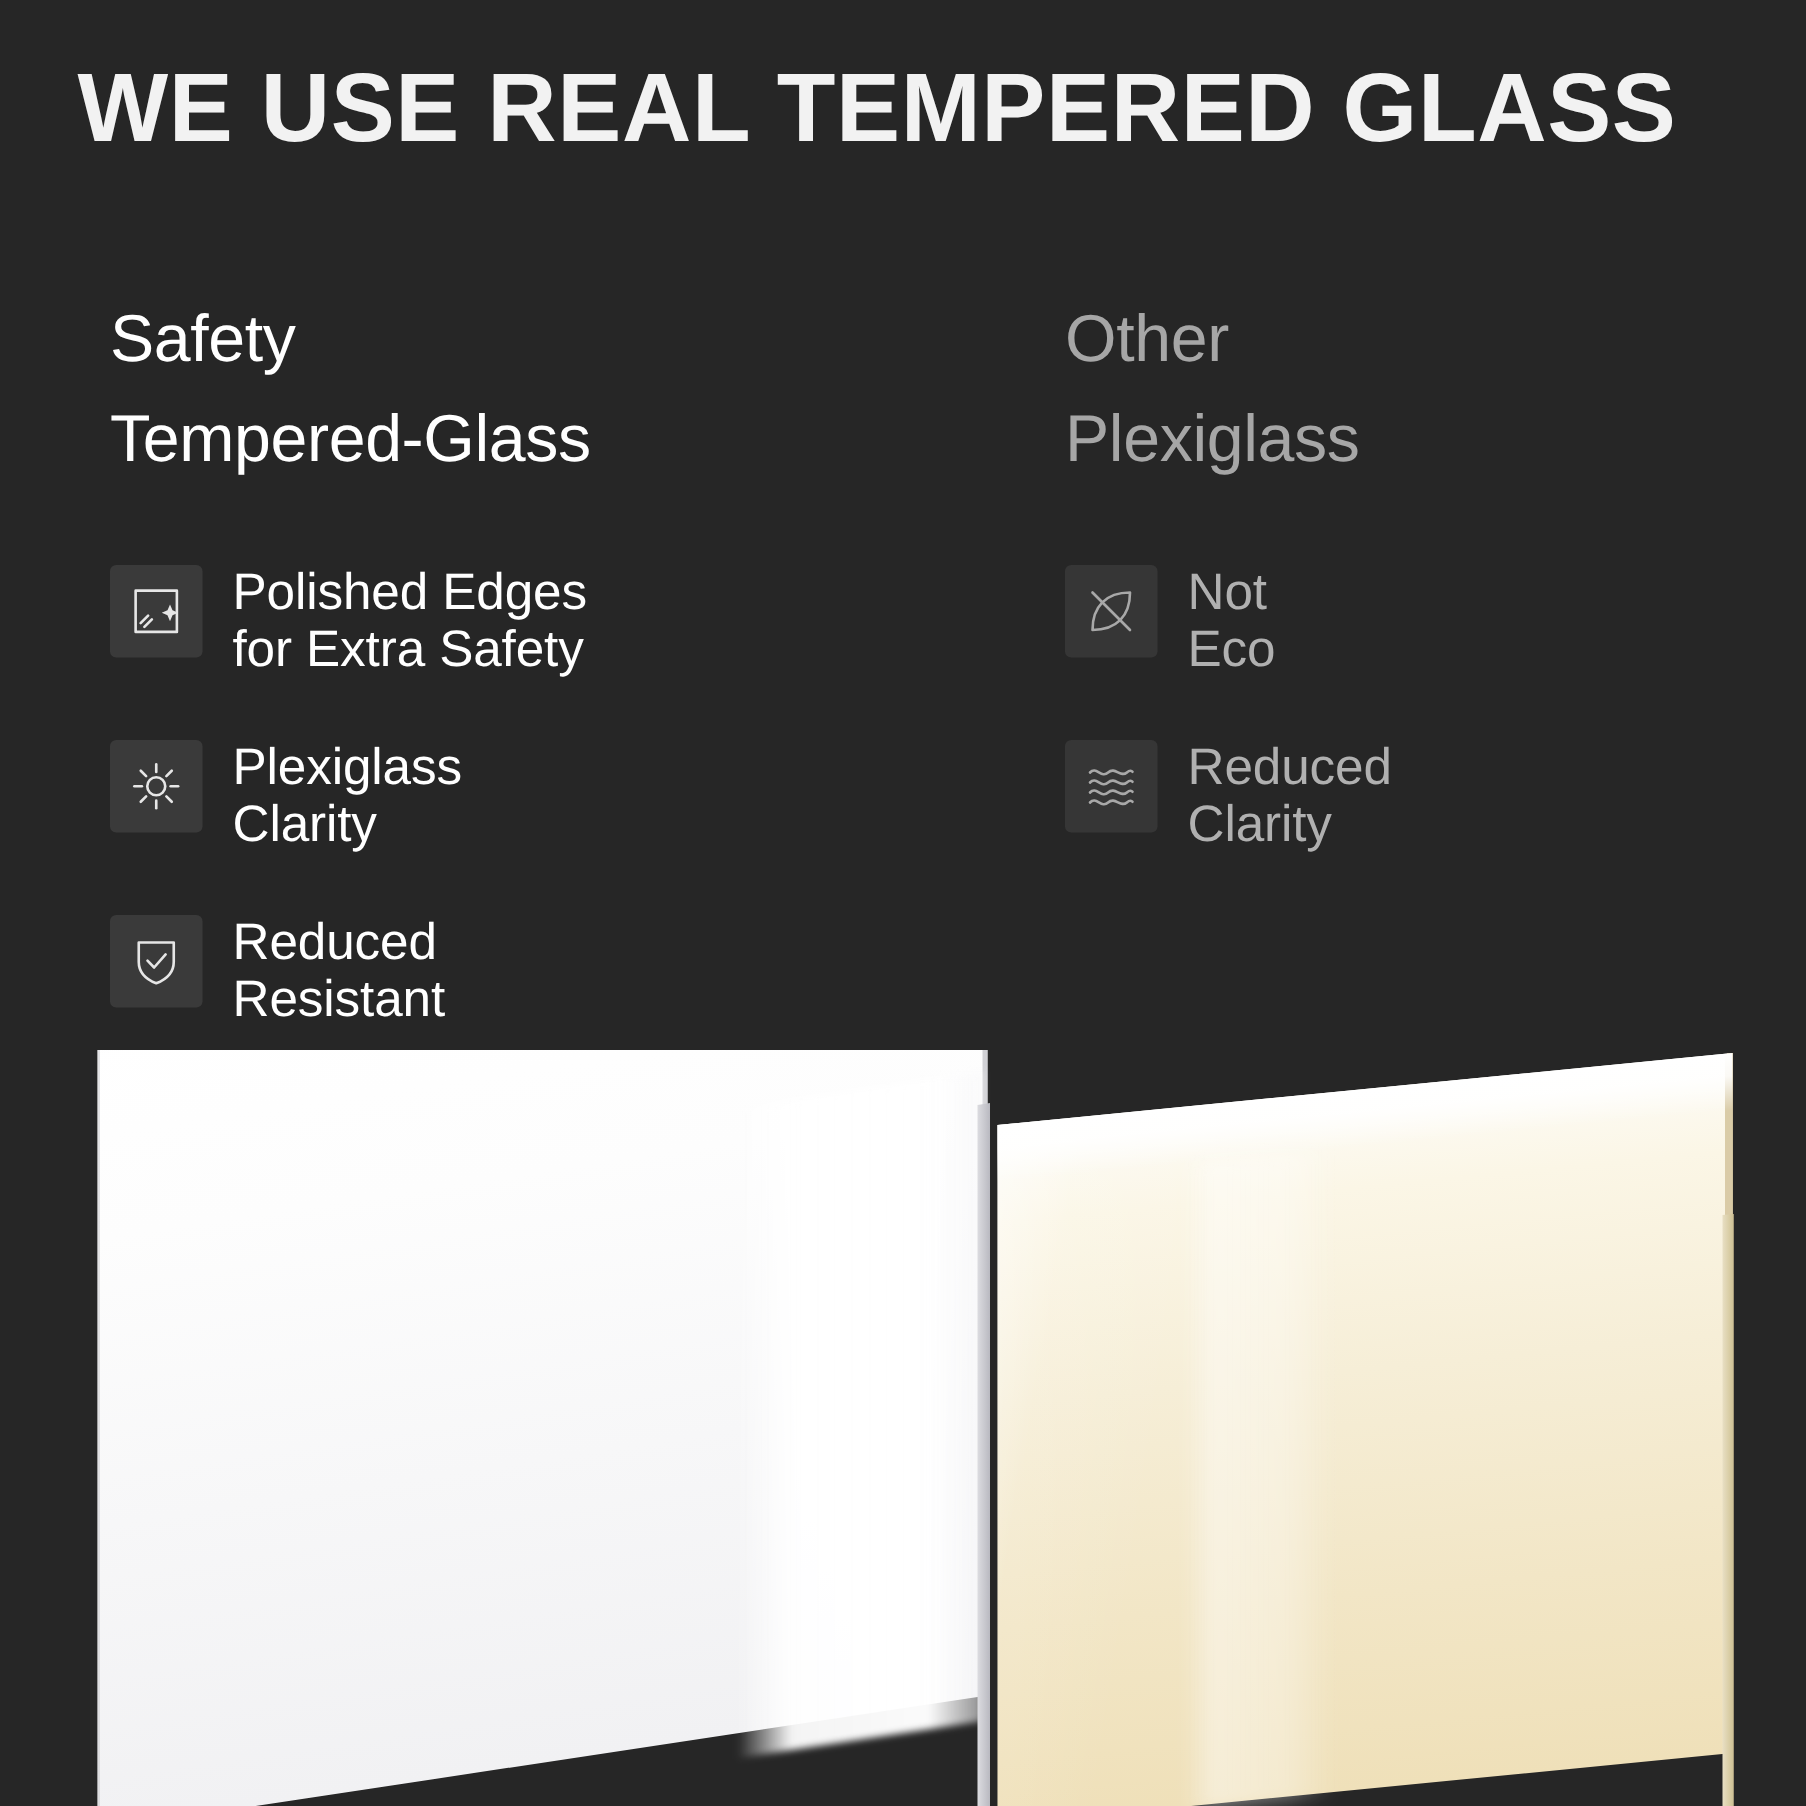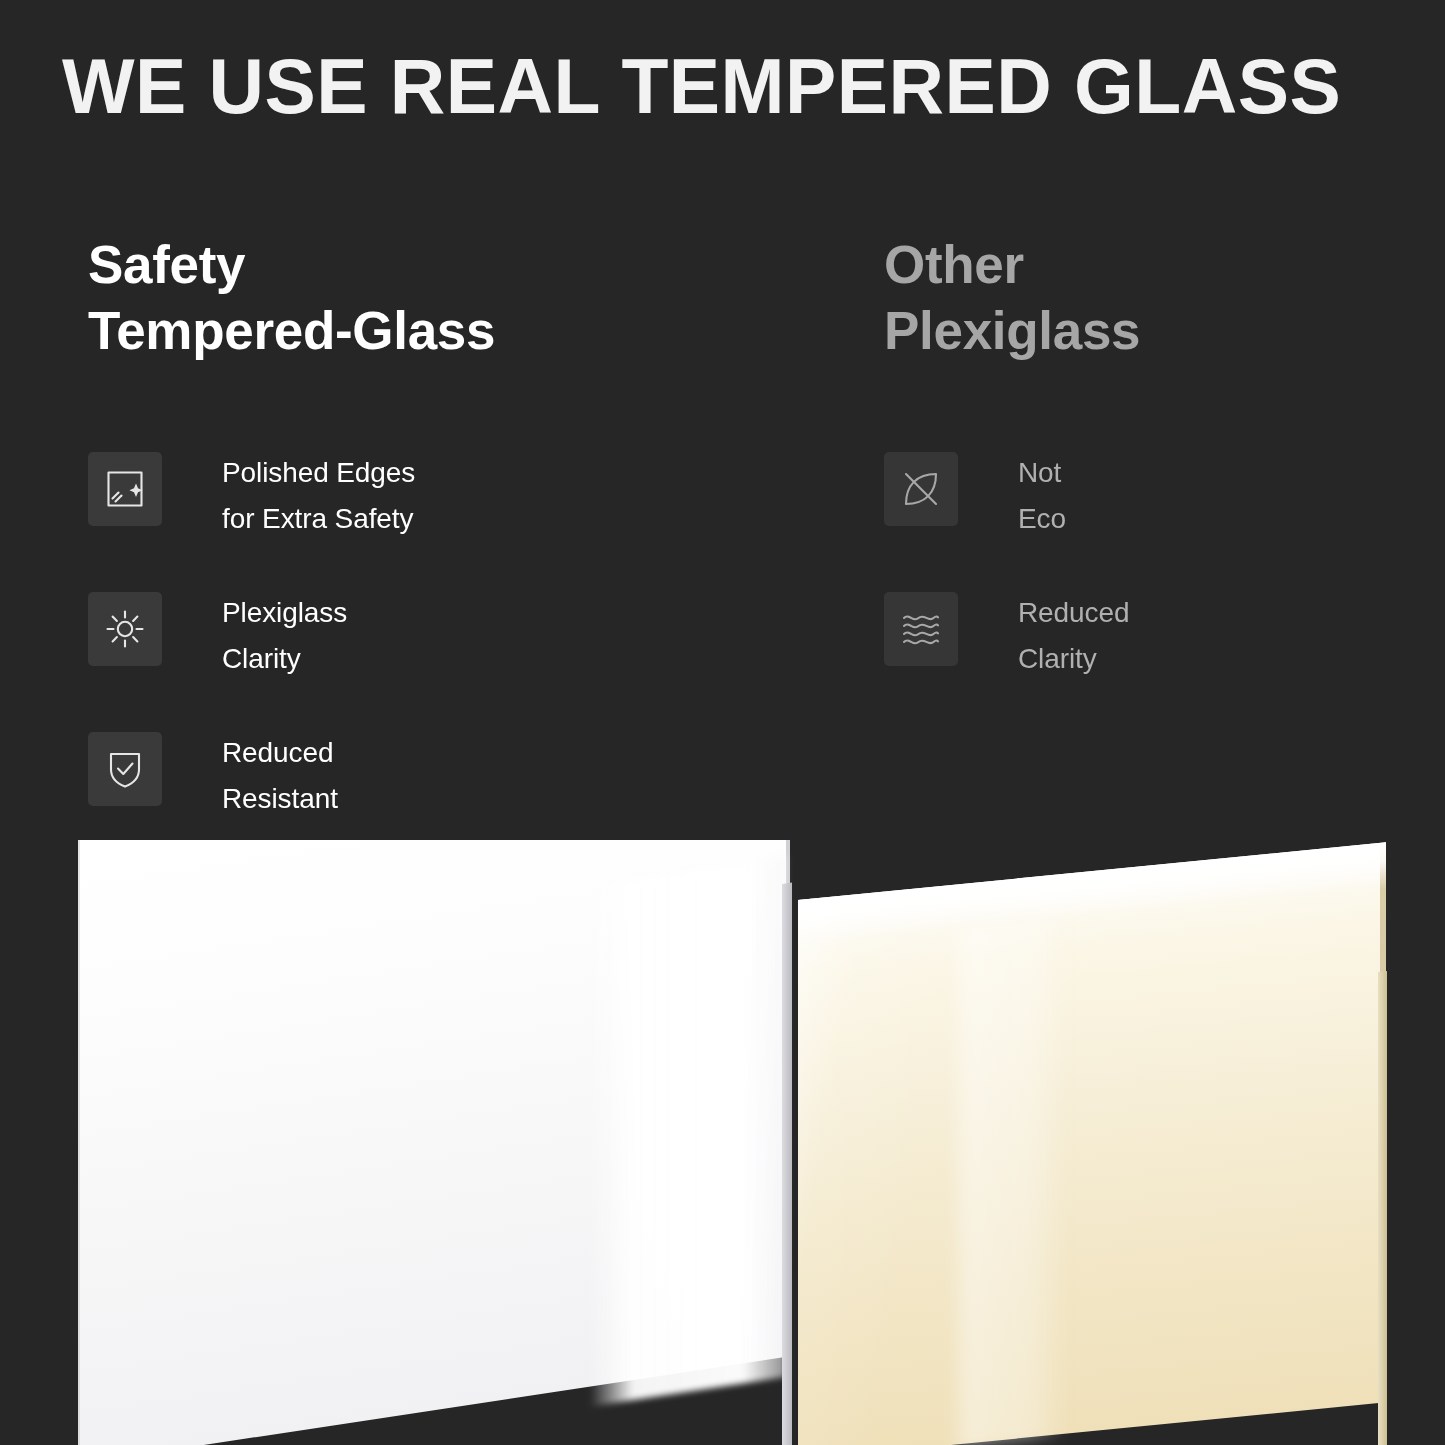--- a/index.html
+++ b/index.html
@@ -33,27 +33,27 @@
     transform: scaleX(0.985);
     transform-origin: left center;
   }
 
   
   .col {
     position: absolute;
     top: 232px;
   }
   .col-left  { left: 88px;  width: 740px; }
-  .col-right { left: 884px; width: 540px; }
+  .col-right { left: 852px; width: 540px; }
 
   .col-title {
     font-family: "Liberation Sans", sans-serif;
-    font-weight: 700;
+    font-weight: 400;
     font-size: 53px;
-    line-height: 66px;
+    line-height: 80px;
     letter-spacing: -0.3px;
     white-space: pre-line;
     margin: 0;
   }
   .col-left .col-title  { color: #ffffff; }
   .col-right .col-title { color: #a6a6a6; }
 
   
   .features {
     position: absolute;
@@ -74,24 +74,24 @@
     background: #3a3a3a;
     display: flex;
     align-items: center;
     justify-content: center;
     margin-top: 4px;
   }
   .col-right .badge { background: #363636; }
   .badge svg { display: block; }
 
   .feature-label {
-    margin-left: 60px;
+    margin-left: 24px;
     font-family: "Liberation Sans", sans-serif;
     font-weight: 400;
-    font-size: 28px;
+    font-size: 41px;
     line-height: 46px;
     letter-spacing: -0.1px;
     white-space: pre-line;
     padding-top: 2px;
   }
   .col-left .feature-label  { color: #ffffff; }
   .col-right .feature-label { color: #b0b0b0; }
 
   
   .panels {

